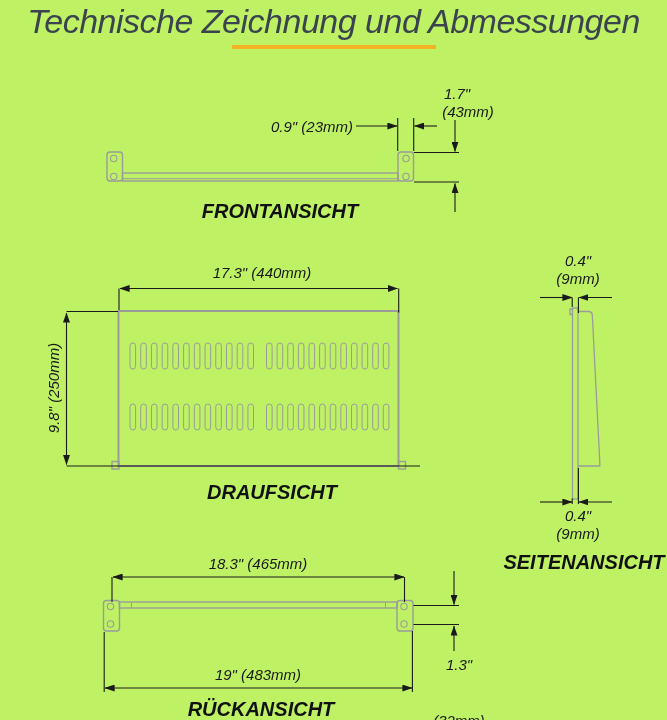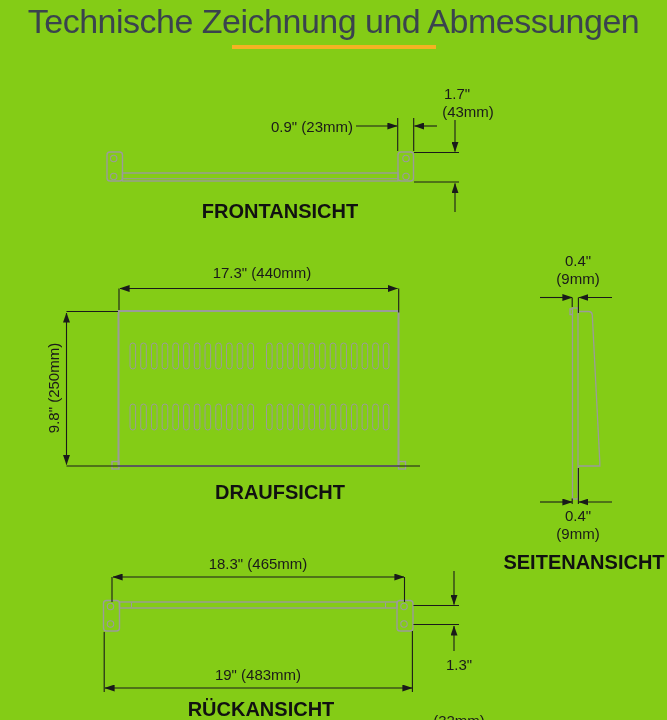--- a/index.html
+++ b/index.html
@@ -1,17 +1,17 @@
 <!DOCTYPE html>
 <html><head>
 <meta charset="utf-8">
 <style>
   html,body{margin:0;padding:0;background:#fff;}
-  .page{position:relative;width:667px;height:720px;background:#84cc16;overflow:hidden;
-        font-family:"Liberation Sans",sans-serif;}
+  .page{position:relative;width:667px;height:720px;background:#bef264;overflow:hidden;
+        font-family:"Liberation Sans",sans-serif;font-style:italic;}
   .title{position:absolute;left:0;right:0;top:2px;text-align:center;
          font-size:34px;font-weight:400;letter-spacing:-0.5px;color:#3a434e;white-space:nowrap;}
   .title-rule{position:absolute;left:232px;top:45px;width:204px;height:3.5px;background:#f4b323;}
   .drawing-svg{position:absolute;left:0;top:0;width:667px;height:720px;}
   .obj{stroke:#9b9b9b;fill:none;}
   .dim{stroke:#1a1a1a;fill:none;stroke-width:1.1;}
   .dim-text{position:absolute;font-size:15px;color:#1a1a1a;white-space:nowrap;line-height:1.15;}
   .ctr{text-align:center;}
   .rgt{text-align:right;}
   .view-label{position:absolute;font-size:20px;font-weight:bold;color:#111;
@@ -171,21 +171,21 @@
     </g>
   </svg>
 
   <div class="dim-text rgt" style="left:233px;top:118px;width:120px;">0.9" (23mm)</div>
   <div class="dim-text ctr" style="left:427px;top:85px;width:60px;">1.7"</div>
   <div class="dim-text ctr" style="left:438px;top:103px;width:60px;">(43mm)</div>
   <div class="view-label" style="left:170px;top:200px;width:220px;">FRONTANSICHT</div>
 
   <div class="dim-text ctr" style="left:182px;top:264px;width:160px;">17.3" (440mm)</div>
   <div class="dim-text rot90" style="position:absolute;left:54px;top:388px;">9.8" (250mm)</div>
-  <div class="view-label" style="left:180px;top:481px;width:200px;">DRAUFSICHT</div>
+  <div class="view-label" style="left:172px;top:481px;width:200px;">DRAUFSICHT</div>
 
   <div class="dim-text ctr" style="left:548px;top:252px;width:60px;">0.4"</div>
   <div class="dim-text ctr" style="left:548px;top:270px;width:60px;">(9mm)</div>
   <div class="dim-text ctr" style="left:548px;top:507px;width:60px;">0.4"</div>
   <div class="dim-text ctr" style="left:548px;top:525px;width:60px;">(9mm)</div>
   <div class="view-label" style="left:484px;top:551px;width:200px;">SEITENANSICHT</div>
 
   <div class="dim-text ctr" style="left:178px;top:555px;width:160px;">18.3" (465mm)</div>
   <div class="dim-text ctr" style="left:178px;top:666px;width:160px;">19" (483mm)</div>
   <div class="dim-text ctr" style="left:429px;top:656px;width:60px;">1.3"</div>

